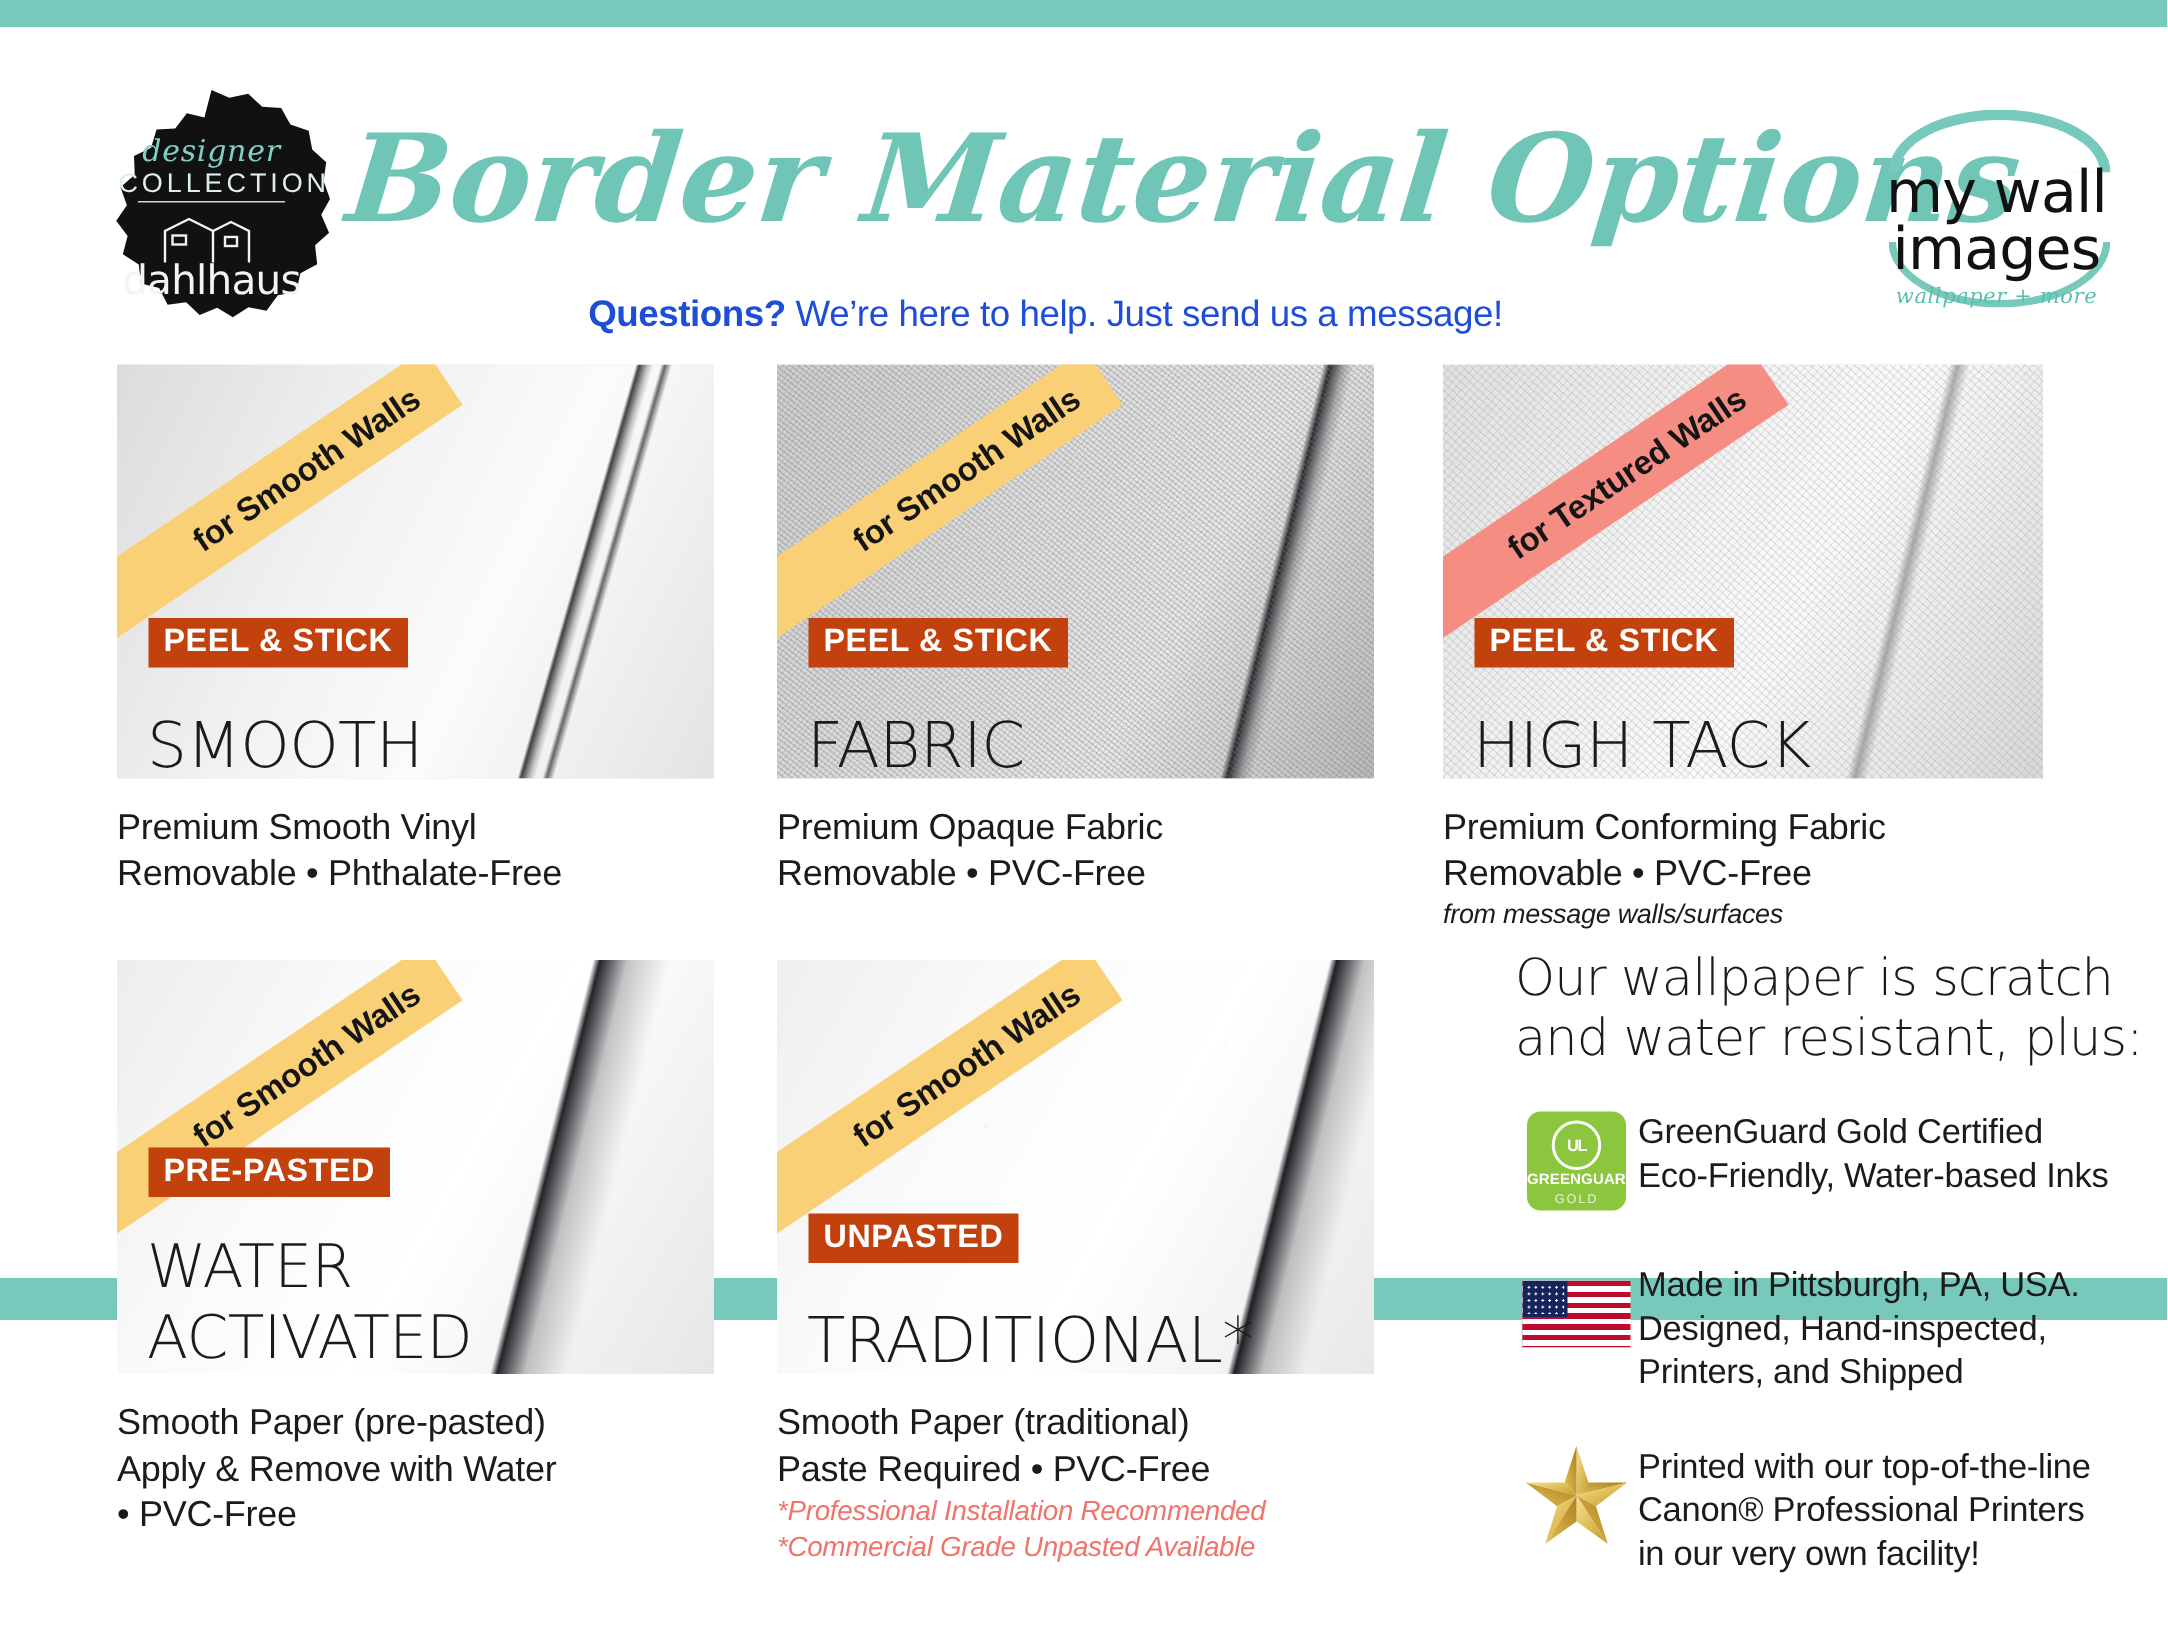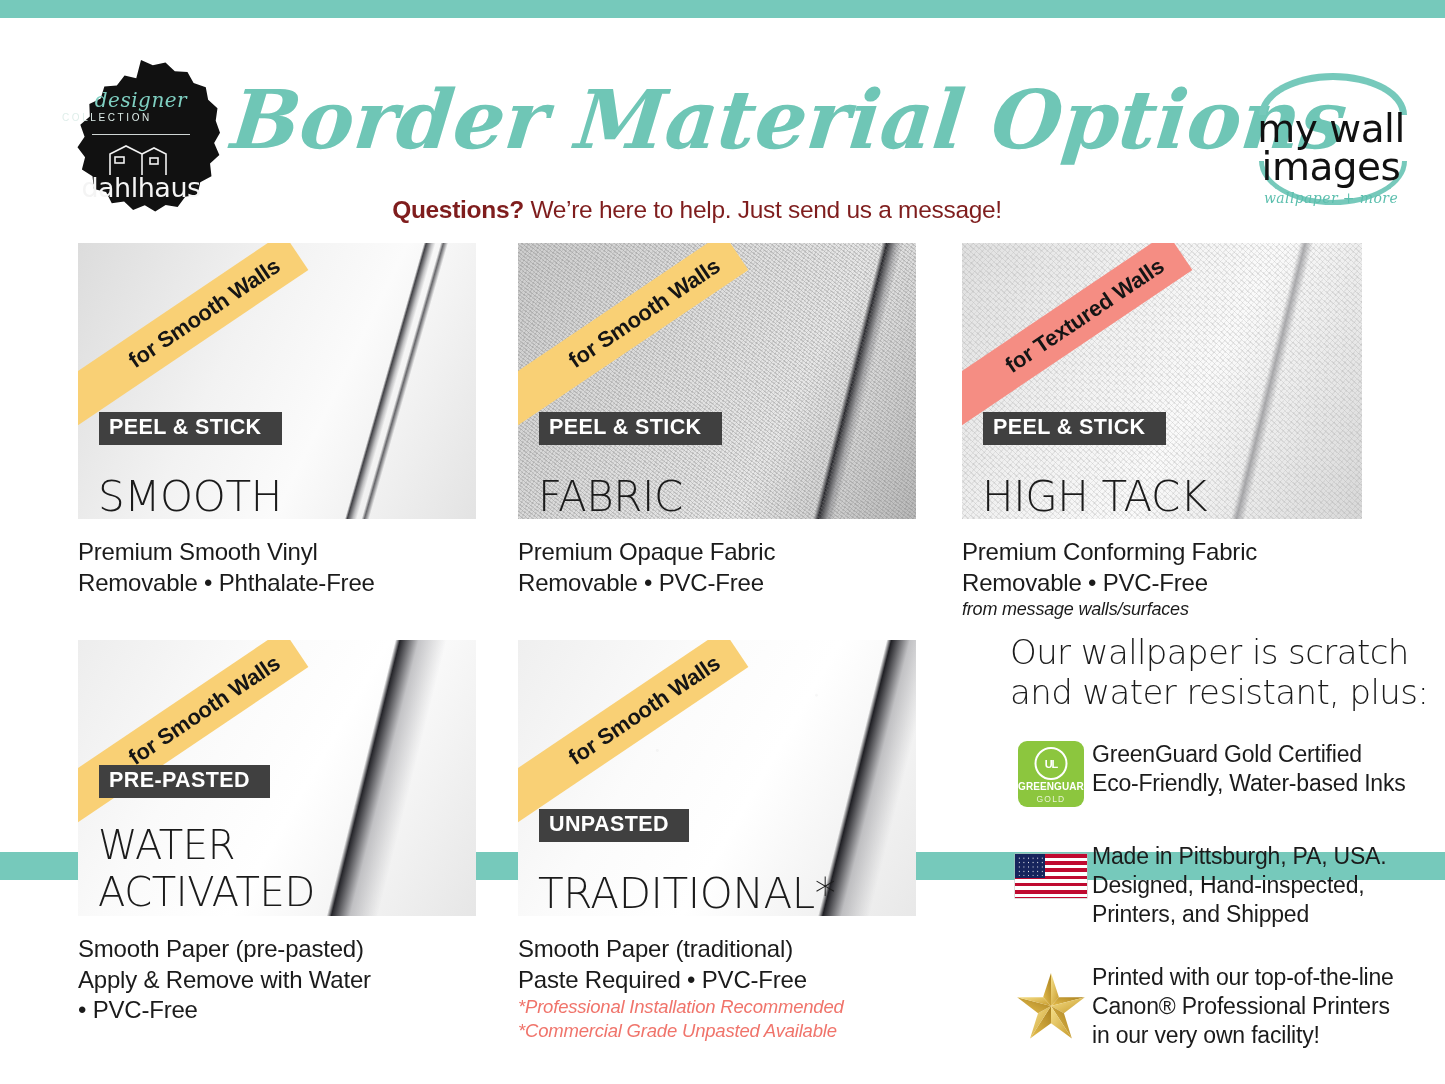--- a/index.html
+++ b/index.html
@@ -33,22 +33,22 @@
       17.6% 35.8%, 17.3% 27.8%, 24.5% 24.4%, 26.8% 16.7%, 34.7% 16.2%,
       39.6% 9.8%, 47% 11.6%
     );
   }
   .dahlhaus .dh-designer {
     position:absolute; left:0; right:0; top:28px; text-align:center;
     color:#7fd0c2; font-size:20px; font-style:italic;
     font-family:"DejaVu Serif", serif; letter-spacing:.5px;
   }
   .dahlhaus .dh-collection {
-    position:absolute; left:0; right:0; top:52px; text-align:left;
-    color:#dfeeea; font-size:10px; letter-spacing:2.6px;
+    position:absolute; left:0; right:0; top:52px; text-align:right;
+    color:#dfeeea; font-size:18px; letter-spacing:2.6px;
   }
   .dahlhaus .dh-rule {
     position:absolute; left:30px; right:30px; top:74px; height:1px; background:#cfd6d4;
   }
   .dahlhaus .dh-house {
     position:absolute; left:44px; top:82px; width:64px; height:34px;
   }
   .dahlhaus .dh-house svg { width:100%; height:100%; display:block; }
   .dahlhaus .dh-name {
     position:absolute; left:0; right:0; top:112px; text-align:center;
@@ -63,21 +63,21 @@
     font-style:italic;
     font-weight:bold;
     font-size:81px;
     line-height:108px;
     text-align:center;
     white-space:nowrap;
     transform: skewX(-6deg);
   }
   .subtitle {
     position:absolute; left:232px; top:178px; width:930px;
-    text-align:center; font-size:24.5px; color:#7f1d1d;
+    text-align:center; font-size:24.5px; color:#1d4ed8;
     letter-spacing:-0.3px;
   }
   .subtitle b { font-weight:bold; }
 
   .mwi {
     position:absolute; left:1245px; top:55px; width:172px; height:140px;
   }
   .mwi .arc-top {
     position:absolute; left:14px; top:0px; width:148px; height:42px;
     border:7px solid #76c9bb; border-radius:50% 50% 0 0 / 100% 100% 0 0;
@@ -151,23 +151,23 @@
     display:flex; align-items:center; justify-content:flex-end;
     padding-right:22px;
     color:#151515; font-size:22px; font-weight:bold; letter-spacing:-0.2px;
     white-space:nowrap;
   }
   .ribbon.yellow { background:#f9d075; }
   .ribbon.salmon { background:#f58d83; }
 
   .badge {
     position:absolute; left:21px; bottom:74px;
-    background:#404040; color:#ffffff;
+    background:#c2410c; color:#ffffff;
     font-size:21.5px; font-weight:bold; letter-spacing:.4px;
-    padding:3px 20px 5px 10px;
+    padding:3px 10px 5px 10px;
     line-height:25px;
   }
   .mat-name {
     position:absolute; left:20px; bottom:0px;
     color:#1b1b1b; font-size:42px; line-height:45px;
     font-family:"DejaVu Sans", sans-serif; font-weight:300;
     letter-spacing:-0.4px; white-space:nowrap;
   }
   .mat-name.two-line { line-height:47px; font-size:40px; }
 
@@ -372,21 +372,21 @@
           </div>
         </div>
       </div>
       <div class="ftxt">
         <div>Made in Pittsburgh, PA, USA.</div>
         <div>Designed, Hand-inspected,</div>
         <div>Printers, and Shipped</div>
       </div>
     </div>
 
-    <div class="feature" style="margin-top:32px;align-items:center;">
+    <div class="feature" style="margin-top:32px;">
       <div class="ic">
         <div class="star">
           <svg viewBox="0 0 100 96">
             <defs>
               <linearGradient id="g1" x1="0" y1="0" x2="1" y2="1">
                 <stop offset="0" stop-color="#f6e08a"></stop>
                   <stop offset="1" stop-color="#c79a2a"></stop>
               </linearGradient>
               <linearGradient id="g2" x1="0" y1="1" x2="1" y2="0">
                 <stop offset="0" stop-color="#e8c150"></stop>

